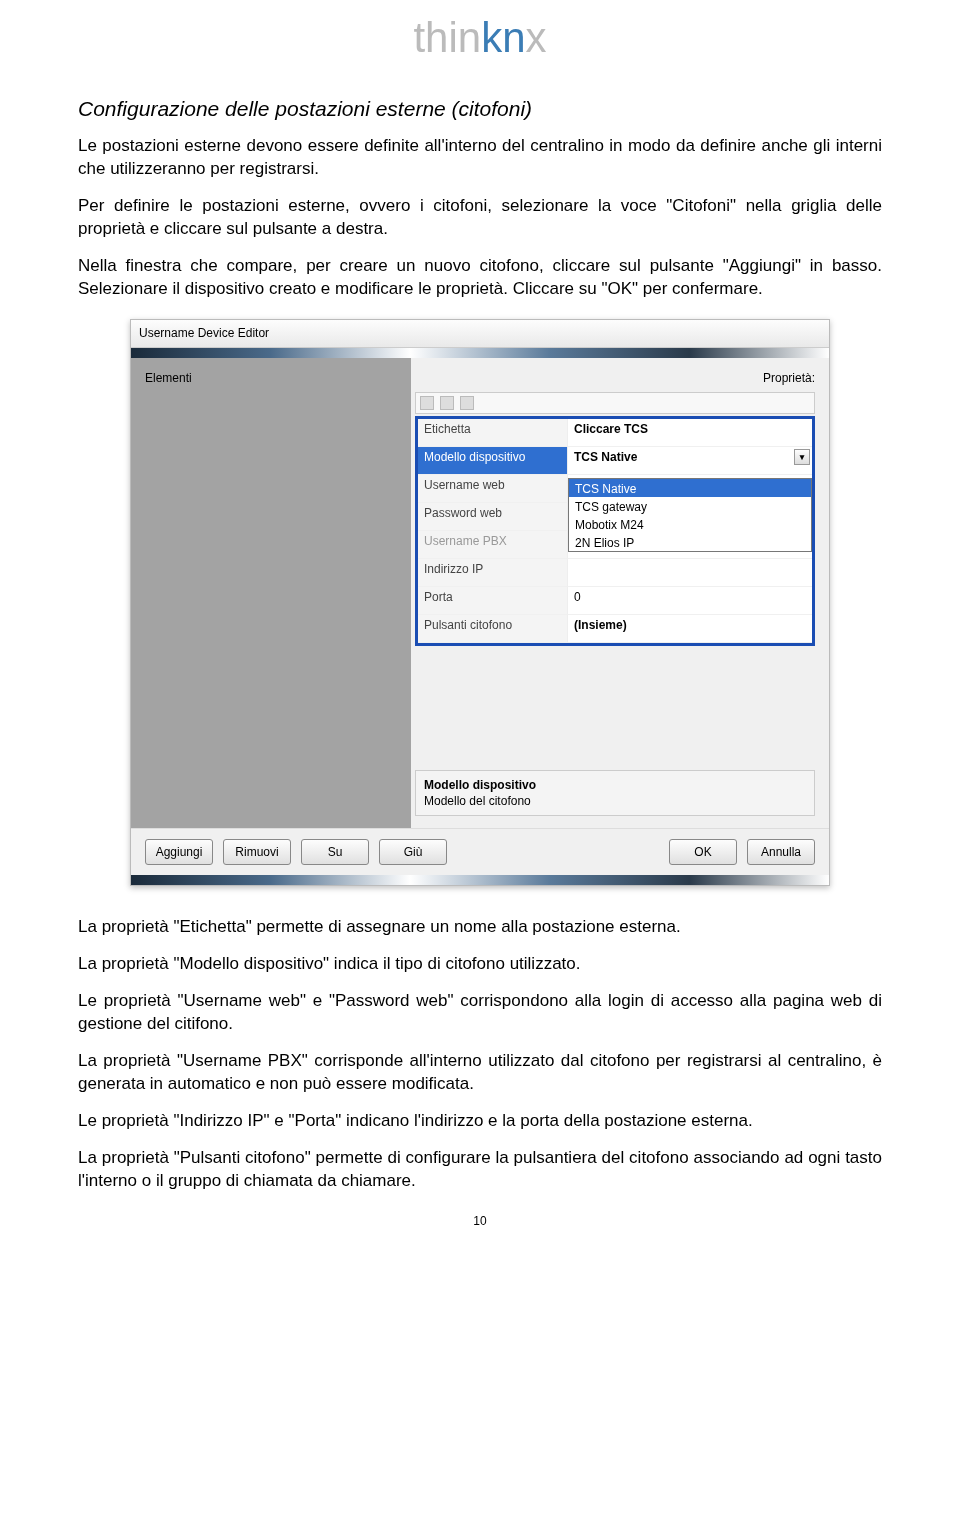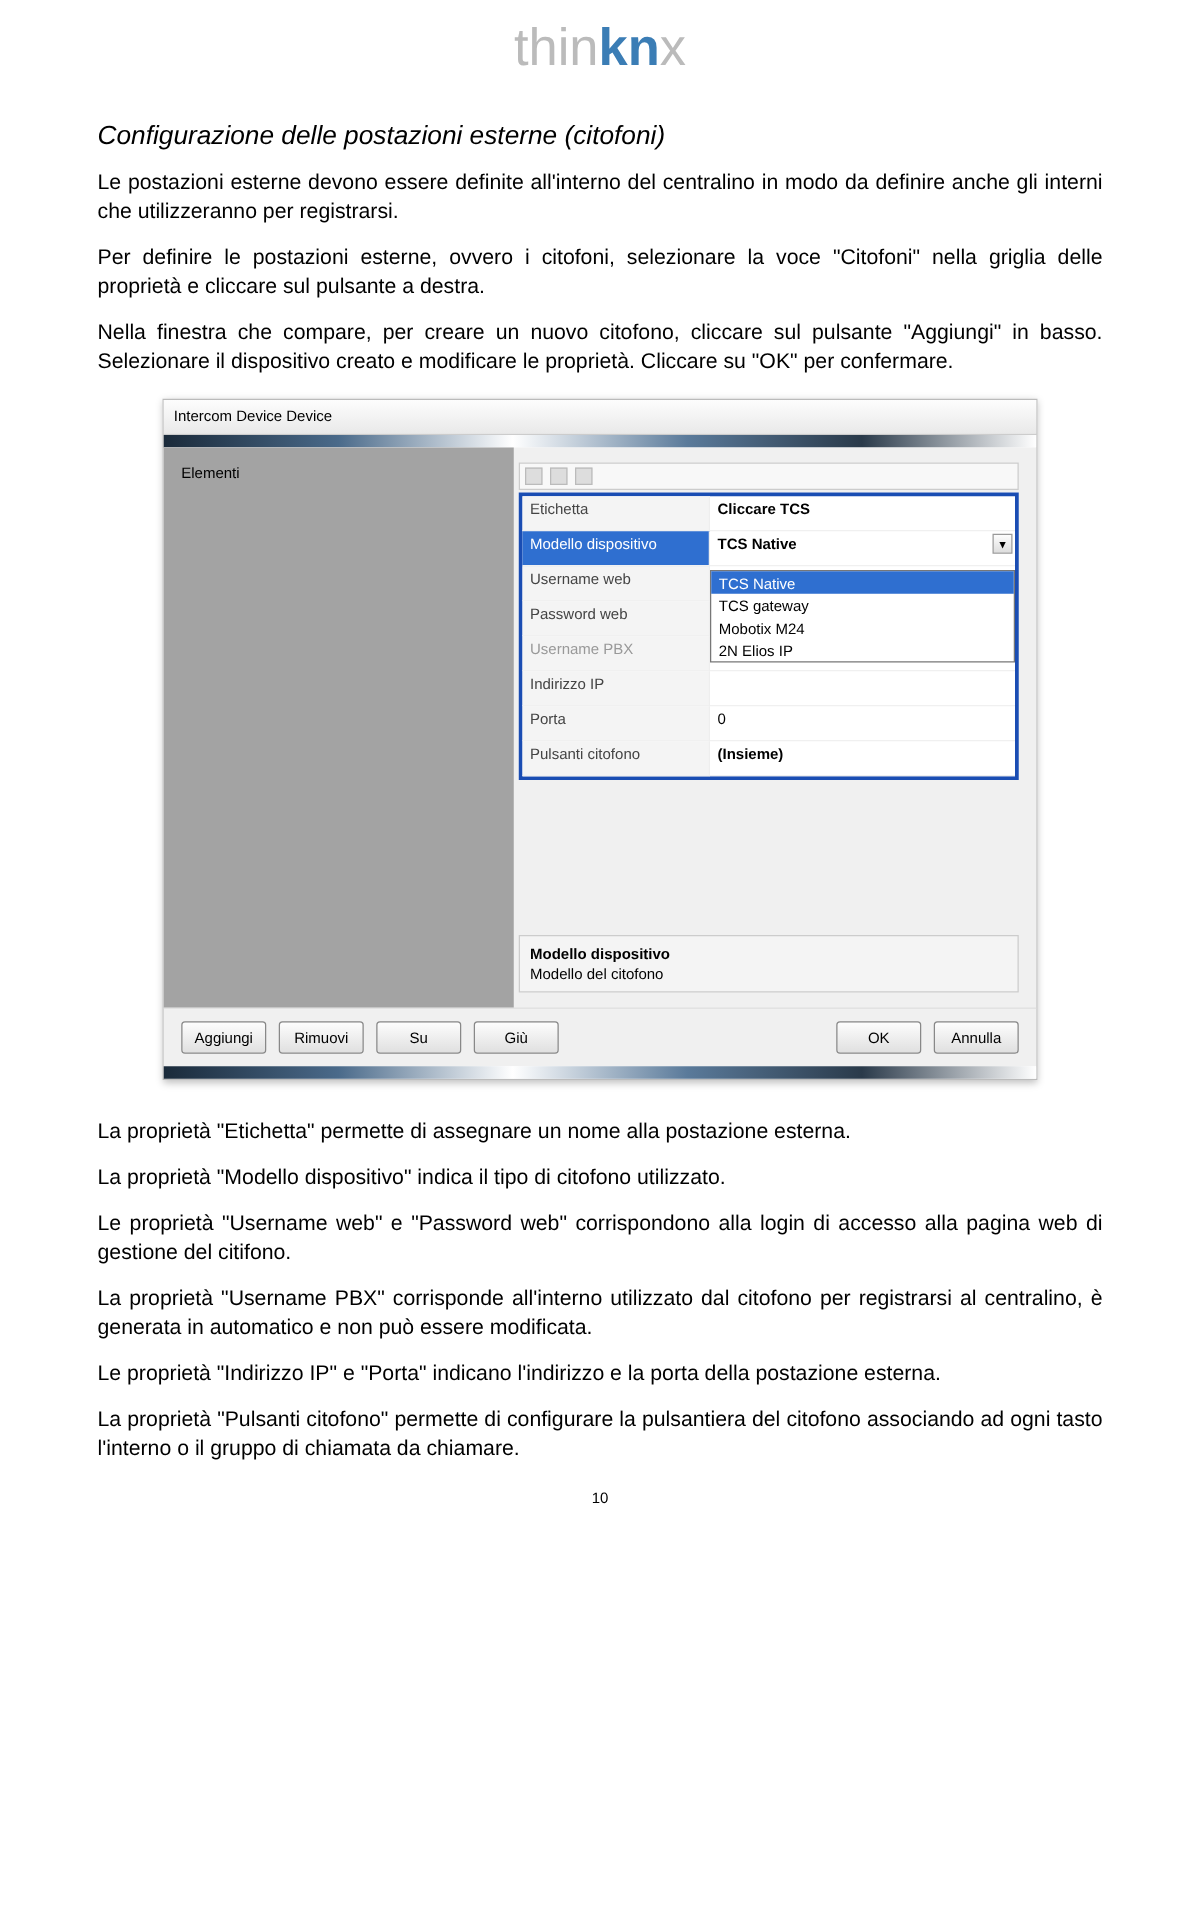--- a/index.html
+++ b/index.html
@@ -19,21 +19,21 @@
     text-align: center;
     margin-bottom: 28px;
   }
   .logo {
     font-size: 42px;
     font-weight: 300;
     color: #bbb;
     letter-spacing: 0px;
     font-family: "Trebuchet MS", Arial, sans-serif;
   }
-  .logo .kn { color: #3b7db5; font-weight: 700; }
+  .logo .kn { color: #3b7db5; font-weight: 400; }
   .logo .x { color: #bbb; }
   .section-title {
     font-style: italic;
     font-size: 21px;
     margin-bottom: 12px;
     font-weight: normal;
   }
   p.body {
     text-align: justify;
     margin-bottom: 14px;
@@ -232,28 +232,29 @@
   </div>
 
   <h2 class="section-title">Configurazione delle postazioni esterne (citofoni)</h2>
 
   <p class="body">Le postazioni esterne devono essere definite all'interno del centralino in modo da definire anche gli interni che utilizzeranno per registrarsi.</p>
   <p class="body">Per definire le postazioni esterne, ovvero i citofoni, selezionare la voce "Citofoni" nella griglia delle proprietà e cliccare sul pulsante a destra.</p>
   <p class="body">Nella finestra che compare, per creare un nuovo citofono, cliccare sul pulsante "Aggiungi" in basso. Selezionare il dispositivo creato e modificare le proprietà. Cliccare su "OK" per confermare.</p>
 
   <div class="screenshot">
     <div class="ss-titlebar">
-      <span>Intercom Device Device</span>
+      <span>Username Device Editor</span>
     </div>
     <div class="ss-chrome-top"></div>
     <div class="ss-body">
       <div class="ss-left">
         <div class="ss-left-label">Elementi</div>
       </div>
       <div class="ss-right">
+        <div class="ss-right-label">Proprietà:</div>
         <div class="ss-toolbar">
           <span class="ico"></span>
           <span class="ico"></span>
           <span class="ico"></span>
         </div>
         <div style="position:relative;">
           <div class="prop-box">
             <div class="prop-row">
               <div class="prop-label">Etichetta</div>
               <div class="prop-value bold">Cliccare TCS</div>

